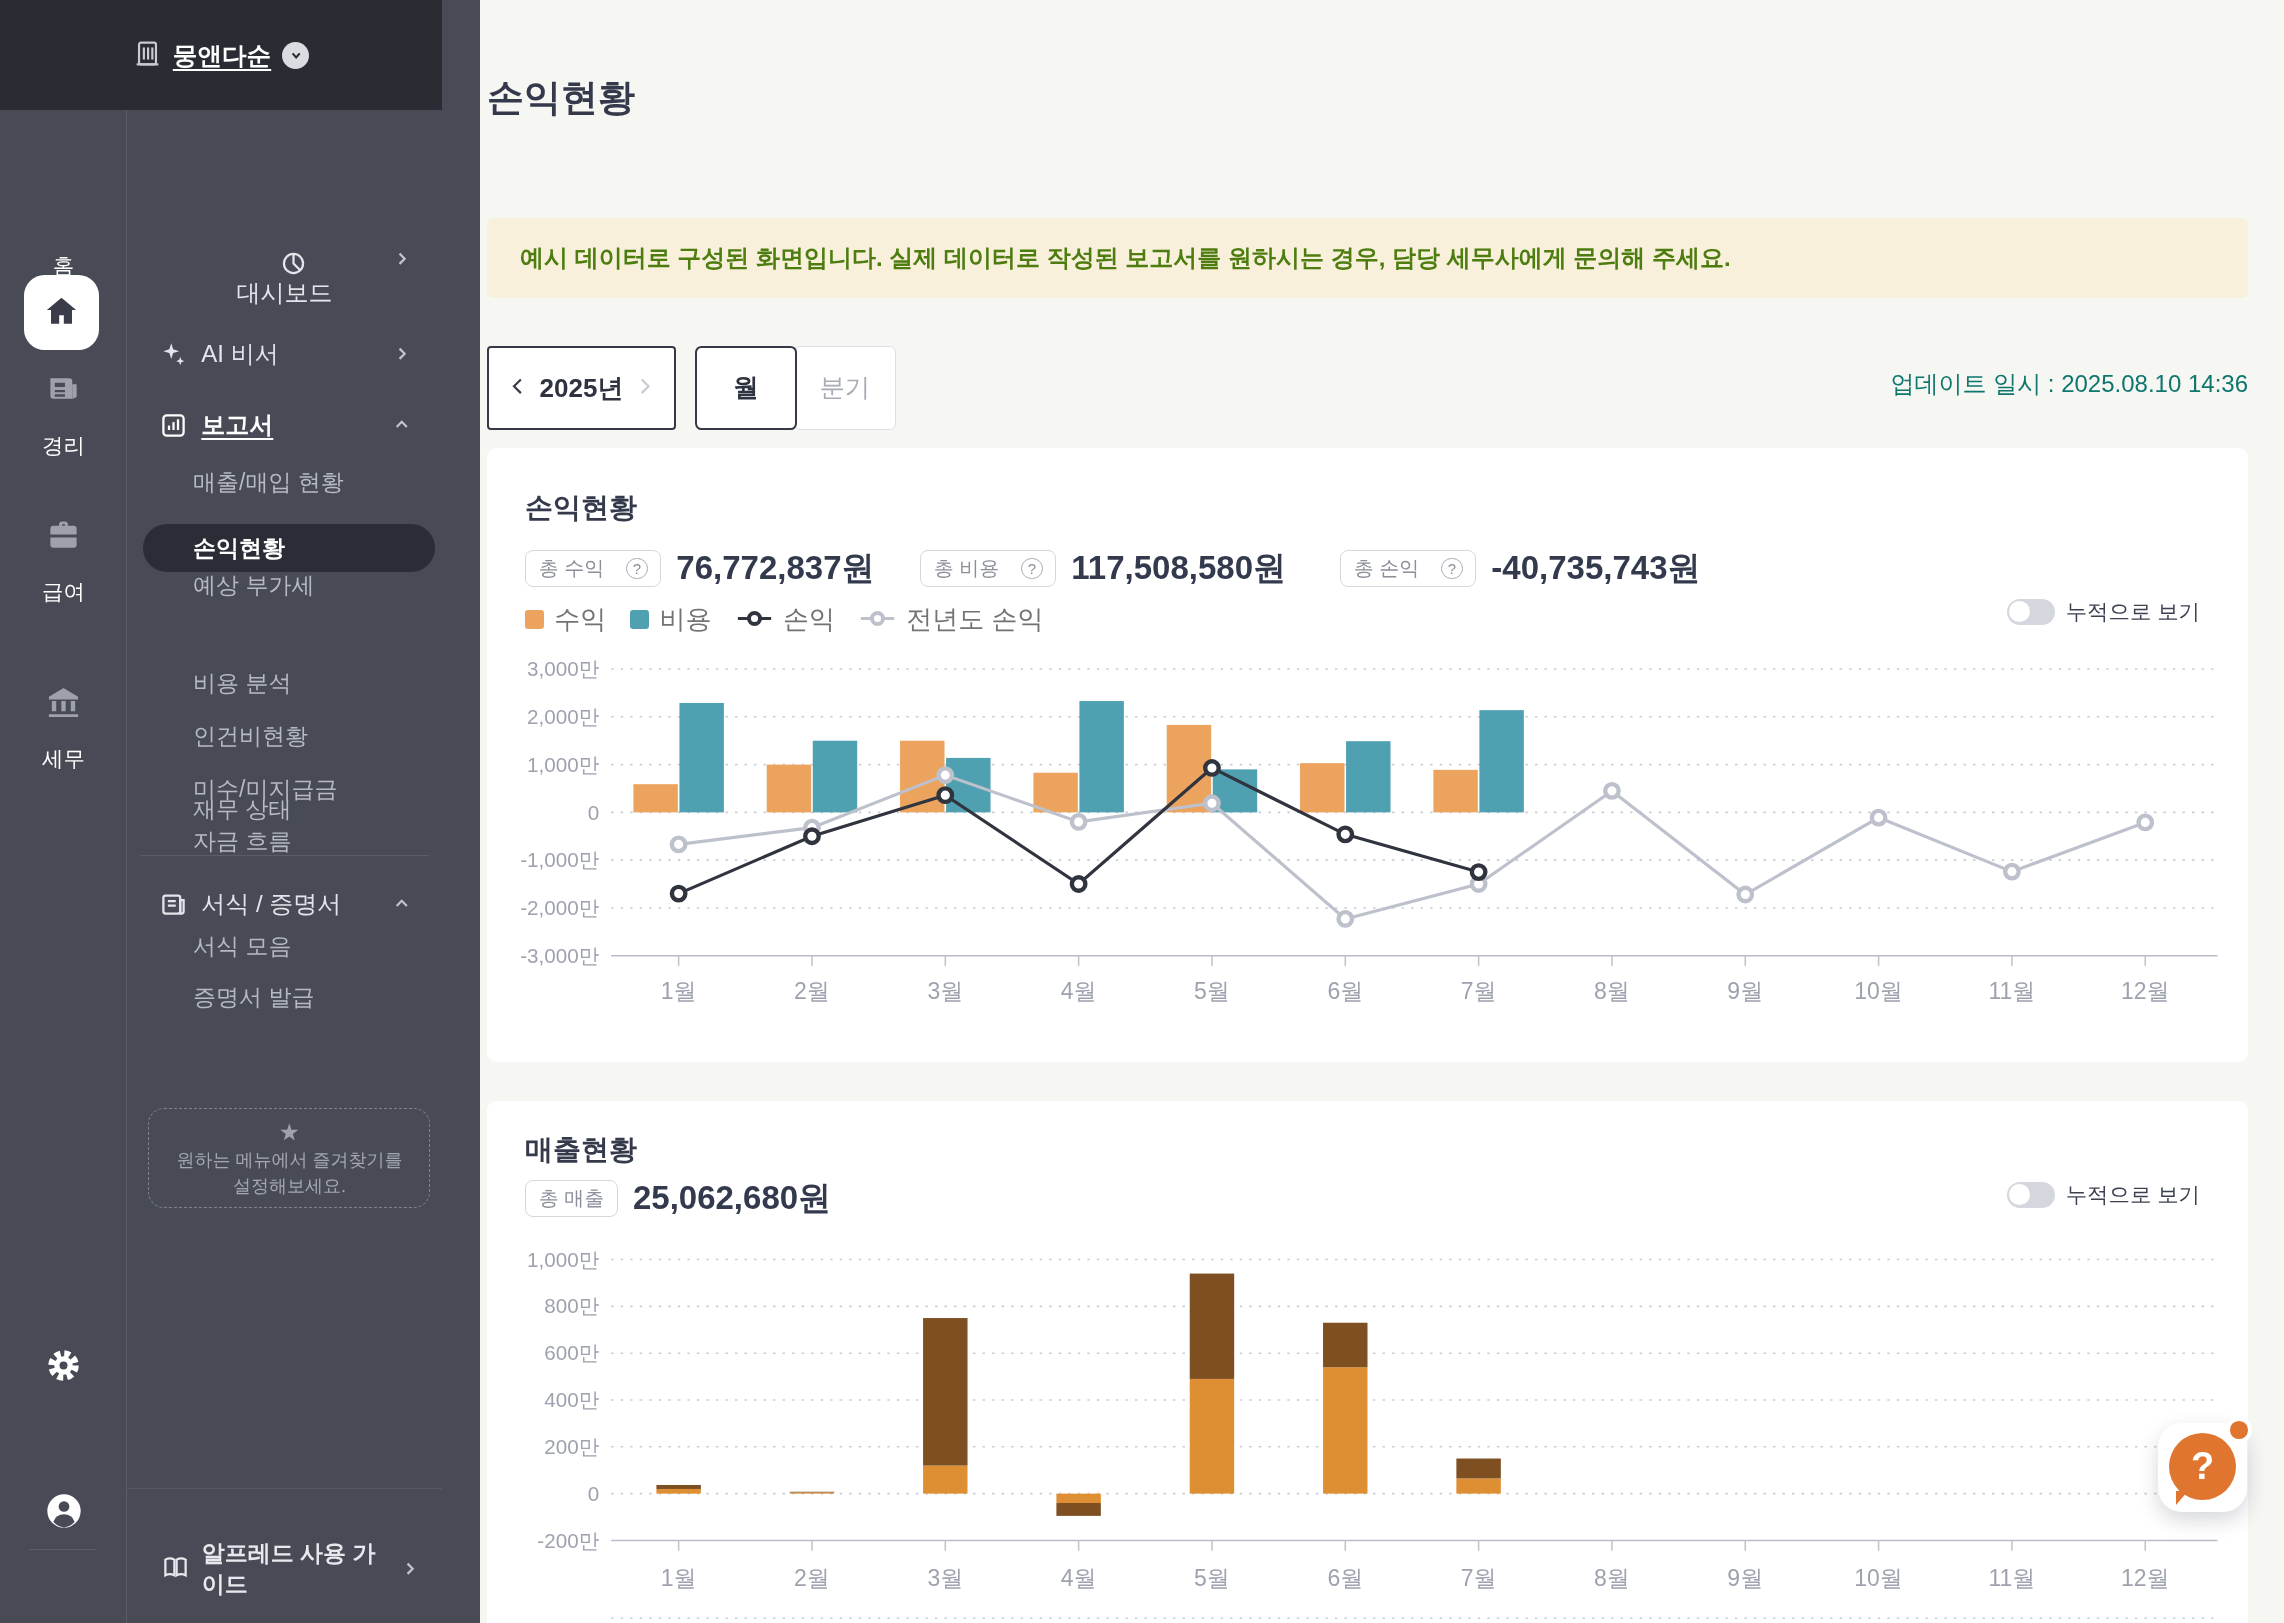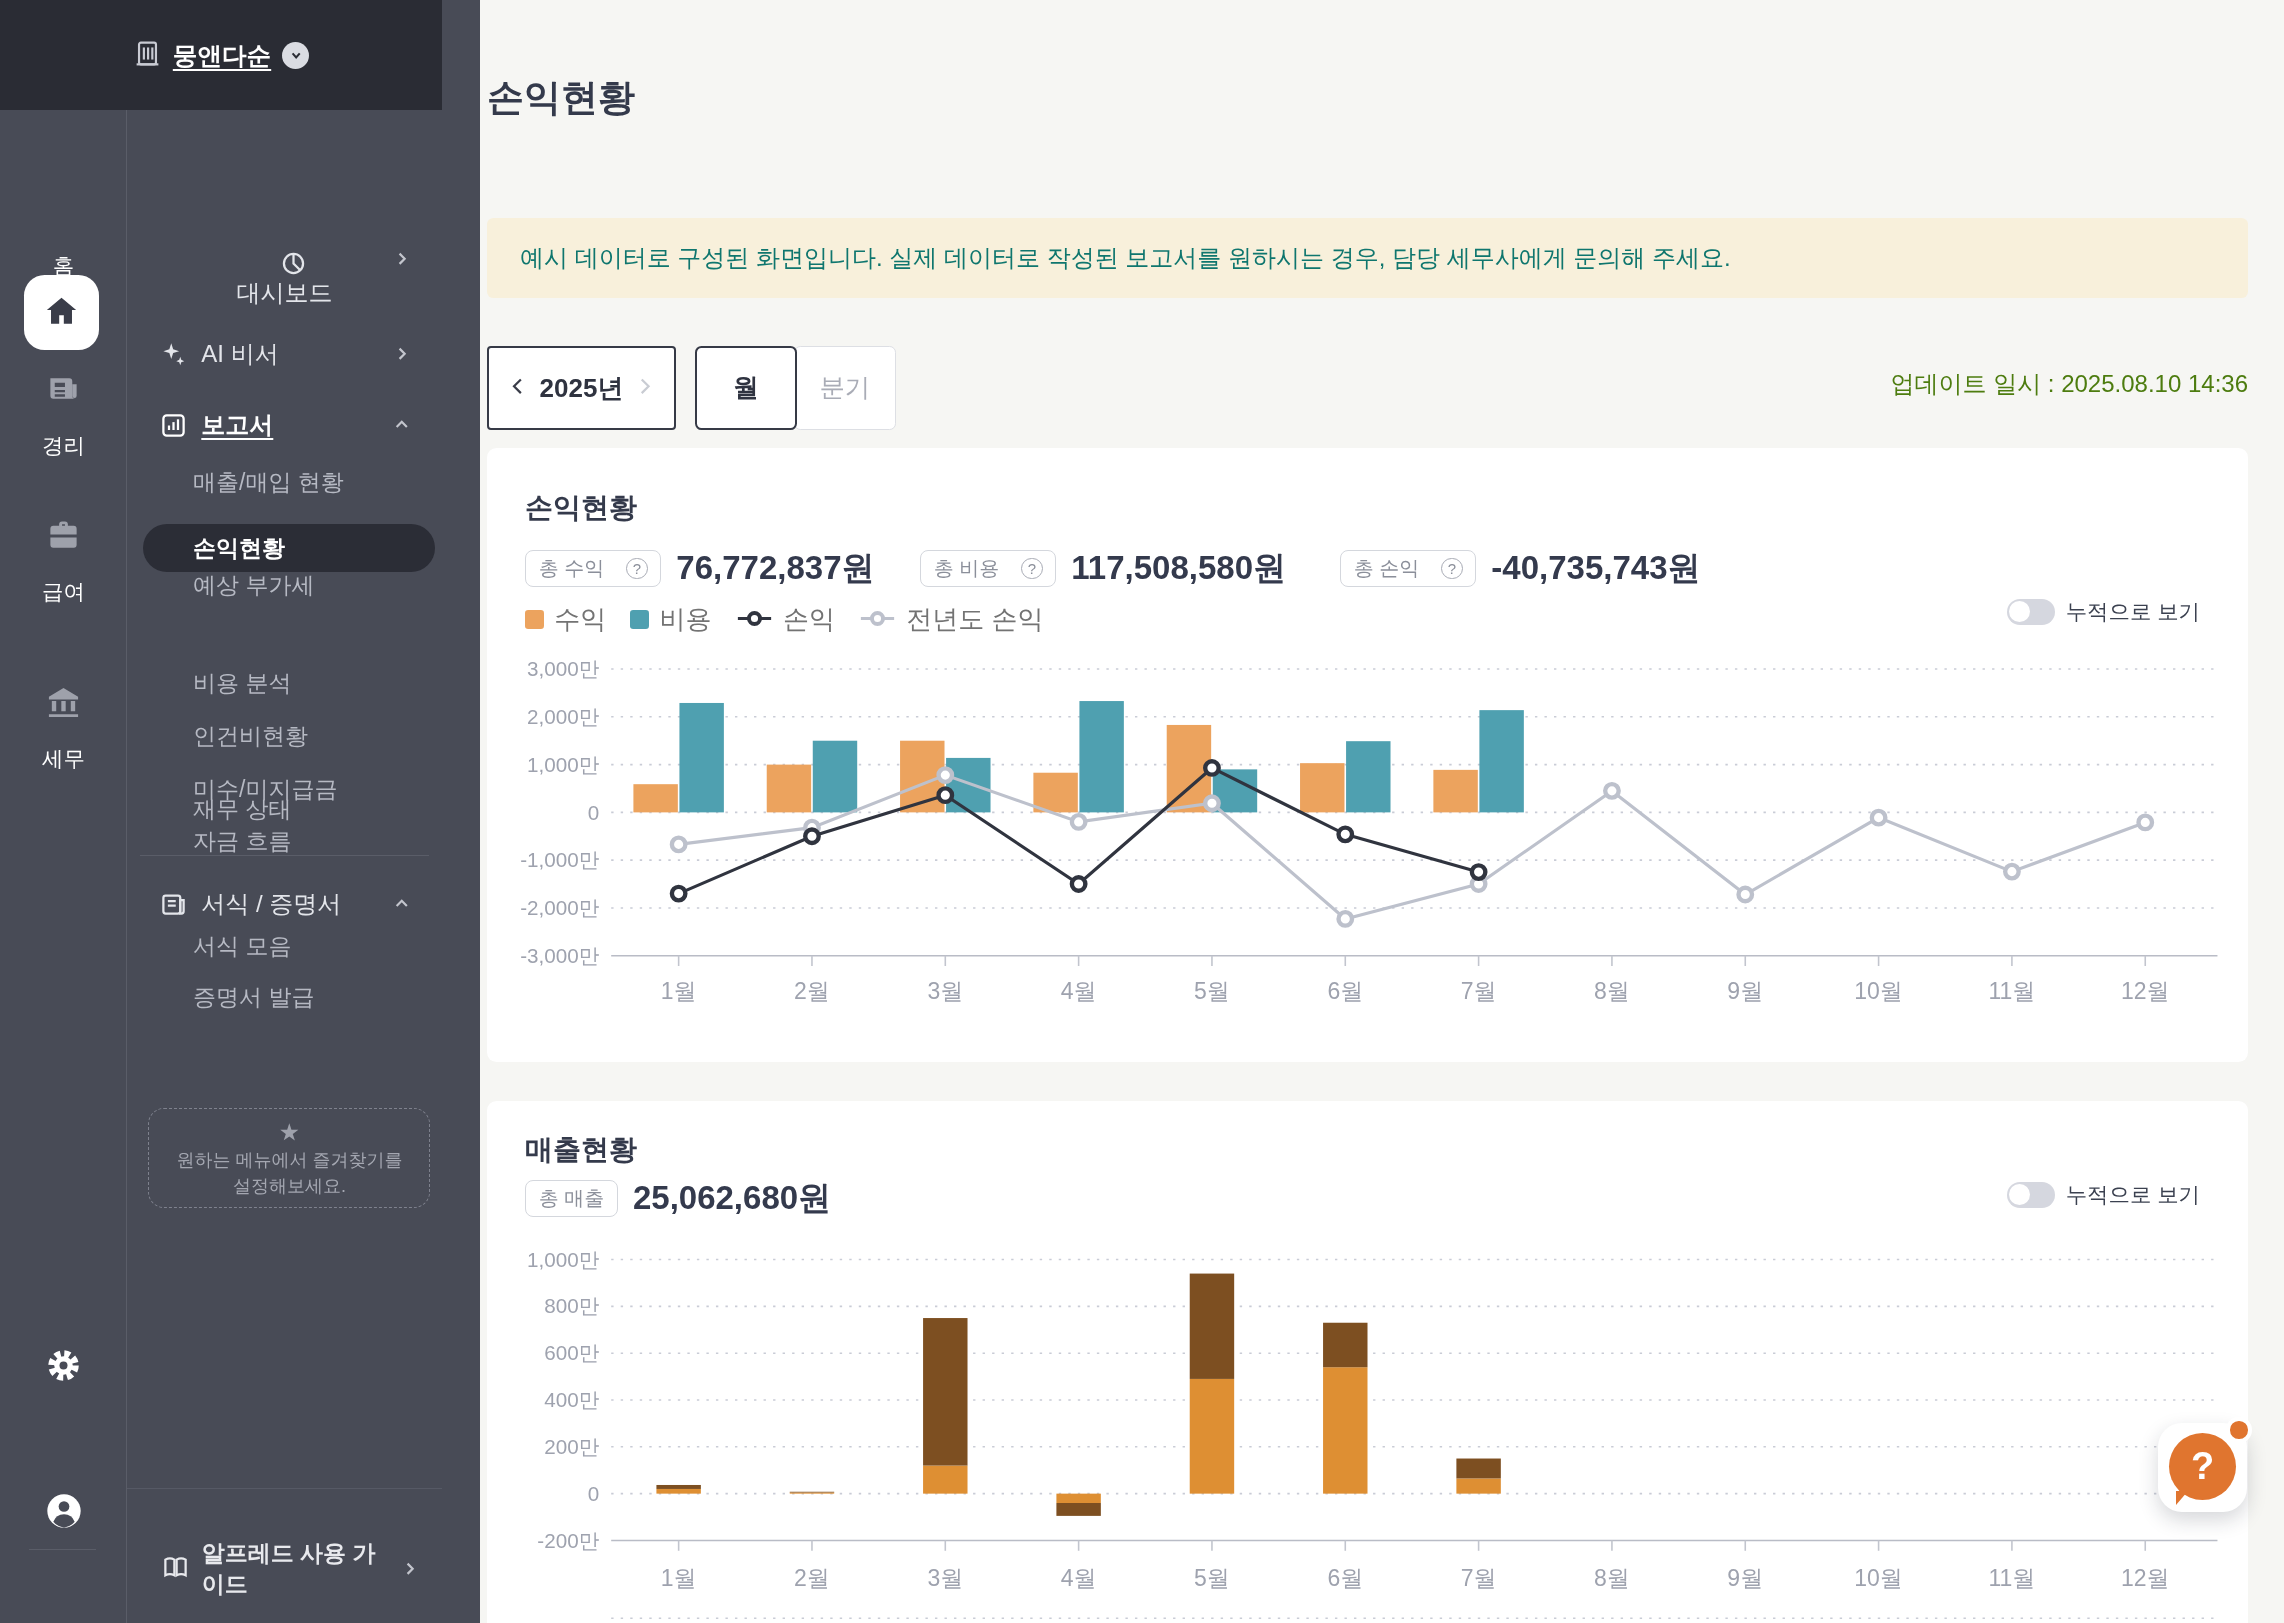--- a/index.html
+++ b/index.html
@@ -39,32 +39,32 @@
   .guide-bar { position:absolute; left:0; right:0; top:1378px; border-top:0.8px solid #565965; height:127px; }
   .guide-row { position:absolute; left:35px; top:49px; right:24px; display:flex; align-items:center; gap:12.7px; cursor:pointer; }
   .guide-row .lbl { color:#E8E9ED; font-size:23px; font-weight:bold; }
   .guide-row .chev { margin-left:auto; display:flex; }
 
   
   .main { position:absolute; left:442px; top:0; right:0; bottom:0; }
   .page-title { position:absolute; left:45px; top:73px; font-size:37px; font-weight:bold; color:#343A4B; }
   .notice { position:absolute; left:45px; top:218px; width:1761px; height:80px; background:#F8F0DB; border-radius:6.4px;
             display:flex; align-items:center; }
-  .notice span { margin-left:33px; color:#0f766e; font-size:24px; font-weight:normal; }
+  .notice span { margin-left:33px; color:#4d7c0f; font-size:24px; font-weight:bold; }
 
   .controls { position:absolute; left:45px; top:346px; right:36px; height:84px; }
   .year-box { position:absolute; left:0; top:0; width:189px; height:84px; background:#FFFFFF; border:2.4px solid #363A46;
               border-radius:4px; display:flex; align-items:center; justify-content:space-between; padding:0 19px; cursor:pointer; }
   .year-box .yr { font-size:26px; font-weight:bold; color:#2F3340; }
   .seg { position:absolute; left:208px; top:0; display:flex; }
   .seg-btn { width:102px; height:84px; background:#FFFFFF; display:flex; align-items:center; justify-content:center;
              font-size:25.4px; cursor:pointer; }
   .seg-btn.on { border:2.4px solid #363A46; border-radius:6.4px; color:#2F3340; font-weight:bold; z-index:2; }
   .seg-btn.off { border:1.6px solid #DDDFE4; border-radius:6.4px; color:#A9ACB6; margin-left:-3.2px; }
-  .updated { position:absolute; right:0; top:22px; font-size:24px; color:#4d7c0f; }
+  .updated { position:absolute; right:0; top:22px; font-size:24px; color:#0f766e; }
 
   .card { position:absolute; left:45px; width:1761px; background:#FFFFFF; border-radius:9.5px; }
   #card1 { top:448px; height:614px; }
   #card2 { top:1101px; height:556px; }
   .card-title { position:absolute; left:38px; top:41px; font-size:28px; font-weight:bold; color:#343A4B; }
   .totals { position:absolute; left:0; top:98px; height:37px; width:100%; }
   .total-group { position:absolute; display:flex; align-items:center; gap:15px; }
   .badge { height:37px; border:1.6px solid #D4D7DD; border-radius:8px; display:flex; align-items:center; gap:22px;
            padding:0 12.7px; color:#8B8F9A; font-size:20px; white-space:nowrap; }
   .qmark { width:21.4px; height:21.4px; border:1.6px solid #A8ABB5; border-radius:50%; font-size:15px; color:#8B8F9A;

